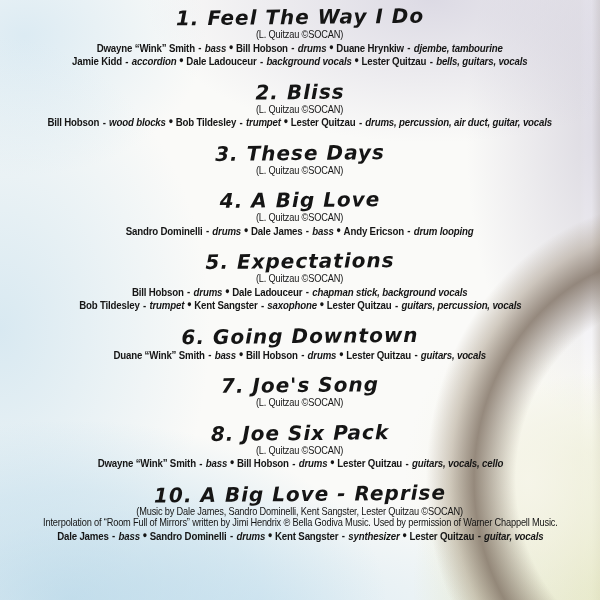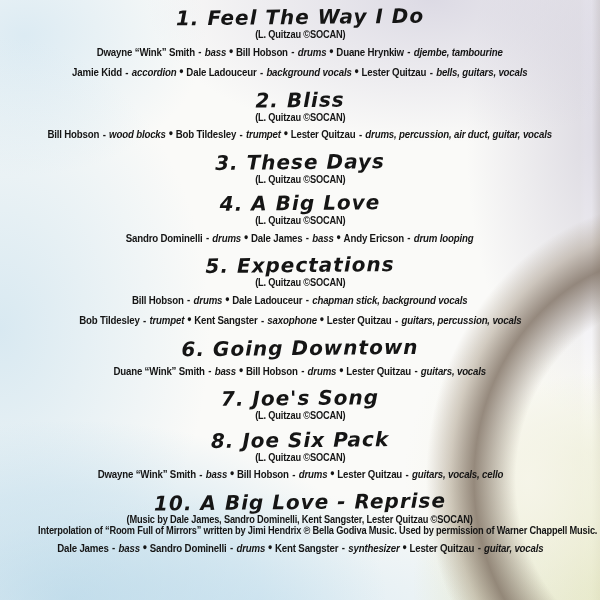--- a/index.html
+++ b/index.html
@@ -17,31 +17,31 @@
       radial-gradient(ellipse 200px 260px at 88% 80%, rgba(246,245,233,0.95) 0%, rgba(246,245,233,0.0) 62%),
       radial-gradient(ellipse 260px 300px at 100% 98%, rgba(226,228,190,0.85) 0%, rgba(228,230,196,0.6) 45%, rgba(0,0,0,0) 72%),
       radial-gradient(ellipse 420px 240px at 12% 100%, rgba(158,202,226,0.55) 0%, rgba(170,210,232,0.35) 45%, rgba(0,0,0,0) 75%),
       radial-gradient(ellipse 500px 170px at 45% 102%, rgba(180,215,235,0.40) 0%, rgba(0,0,0,0) 70%),
       radial-gradient(ellipse 300px 420px at 0% 55%, rgba(175,212,233,0.45) 0%, rgba(0,0,0,0) 70%),
       radial-gradient(ellipse 260px 200px at 4% 6%, rgba(190,220,238,0.50) 0%, rgba(0,0,0,0) 70%),
       radial-gradient(ellipse 420px 210px at 72% 0%, rgba(196,192,212,0.55) 0%, rgba(0,0,0,0) 68%),
       radial-gradient(ellipse 200px 420px at 101% 22%, rgba(187,182,201,0.50) 0%, rgba(0,0,0,0) 70%),
       linear-gradient(to right, rgba(0,0,0,0) 0%, rgba(0,0,0,0) 96.5%, rgba(255,255,255,0.85) 97.5%, rgba(255,255,255,0.9) 98.6%, rgba(205,200,190,0.55) 100%);
   }
-  .track{margin-top:6px;}
+  .track{margin-top:12px;}
   .track:first-child{margin-top:0;}
   .track-title{
     font-family:"DejaVu Sans",sans-serif;
     font-style:italic;font-weight:700;
     font-size:20px;line-height:24px;letter-spacing:1px;
     transform:rotate(-0.6deg);
     white-space:nowrap;
   }
-  .sub{font-size:10.5px;line-height:11.5px;font-weight:700;white-space:nowrap;}
-  .credit-line{font-size:11px;line-height:20px;font-weight:700;white-space:nowrap;}
+  .sub{font-size:10.5px;line-height:11.5px;font-weight:400;white-space:nowrap;}
+  .credit-line{font-size:11px;line-height:13px;font-weight:700;white-space:nowrap;}
   .line-inner{display:inline-block;transform:scaleX(0.88);transform-origin:50% 50%;white-space:nowrap;letter-spacing:-0.2px;}
   .cinst{font-style:italic;}
   .dash{font-weight:700;padding:0 1px;}
   .bullet{font-size:9px;vertical-align:1.5px;padding:0 3px;}
 </style>
 </head>
 <body>
 
 <div class="page">
   <div>

